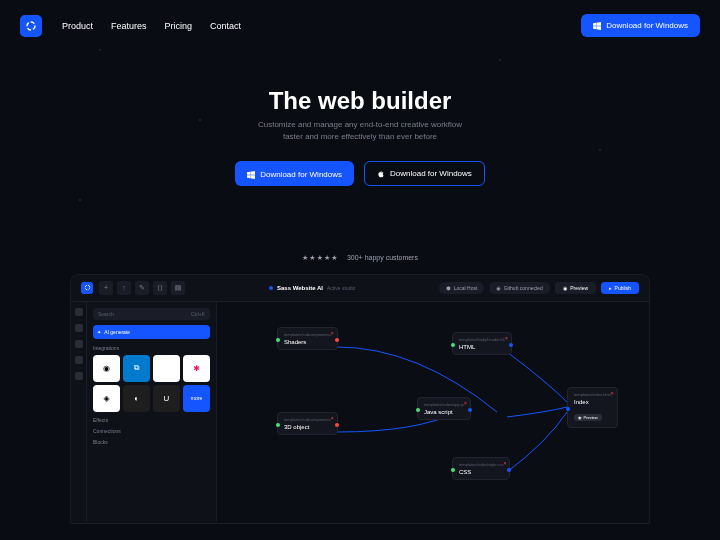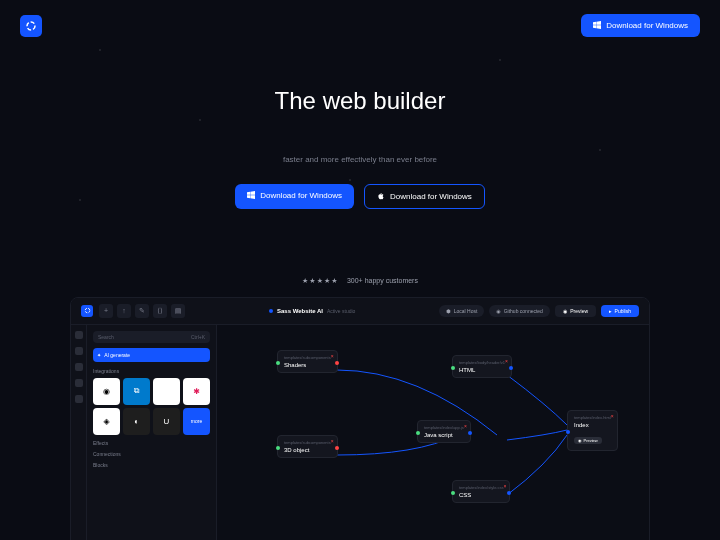--- a/index.html
+++ b/index.html
@@ -4,24 +4,24 @@
 <style>
 *{margin:0;padding:0;box-sizing:border-box;font-family:-apple-system,BlinkMacSystemFont,'Segoe UI',sans-serif}
 body{background:#0a0c14;color:#fff;width:720px;height:540px;overflow:hidden;position:relative}
 .stars{position:absolute;inset:0;background-image:radial-gradient(1px 1px at 100px 50px,#fff,transparent),radial-gradient(1px 1px at 200px 120px,#fff,transparent),radial-gradient(1px 1px at 350px 180px,#fff,transparent),radial-gradient(1px 1px at 500px 60px,#fff,transparent),radial-gradient(1px 1px at 600px 150px,#fff,transparent),radial-gradient(1px 1px at 80px 200px,#fff,transparent);opacity:.3}
 .header{display:flex;align-items:center;justify-content:space-between;padding:14px 20px;position:relative;z-index:2}
 .header-left{display:flex;align-items:center;gap:20px}
 .logo{width:22px;height:22px;background:#1455FF;border-radius:5px;display:flex;align-items:center;justify-content:center}
 .logo svg{width:12px;height:12px}
 .nav{display:flex;gap:18px}
 .nav a{color:#fff;text-decoration:none;font-size:9px;font-weight:500}
-.btn{background:#1455FF;color:#fff;border:none;border-radius:6px;padding:7px 12px;font-size:8px;font-weight:500;display:inline-flex;align-items:flex-start;gap:5px;cursor:pointer}
+.btn{background:#1455FF;color:#fff;border:none;border-radius:6px;padding:7px 12px;font-size:8px;font-weight:500;display:inline-flex;align-items:flex-end;gap:5px;cursor:pointer}
 .btn-outline{background:transparent;border:1px solid #1455FF}
 .hero{text-align:center;padding:36px 20px 20px;position:relative;z-index:2}
-.hero h1{font-size:24px;font-weight:400;line-height:1.2;margin-bottom:26px}
+.hero h1{font-size:24px;font-weight:700;line-height:1.2;margin-bottom:3px}
 .hero p{color:#7a7e8c;font-size:8px;line-height:1.5;margin-bottom:18px}
 .hero-btns{display:flex;gap:10px;justify-content:center}
 .social{text-align:center;margin-top:40px;margin-bottom:10px;position:relative;z-index:2}
 .stars-row{display:inline-flex;gap:1px;margin-right:5px}
 .star{color:#fff;font-size:7px}
 .social span{font-size:7px;color:#9ca0ad}
 .editor{margin:0 70px;background:#0d0f18;border-radius:8px 8px 0 0;border:1px solid #1a1d28;height:250px;position:relative;overflow:hidden}
 .ed-top{display:flex;align-items:center;justify-content:space-between;padding:6px 10px;border-bottom:1px solid #1a1d28;background:#0f1119}
 .ed-top-left{display:flex;align-items:center;gap:6px}
 .ed-logo{width:12px;height:12px;background:#1455FF;border-radius:3px;display:flex;align-items:center;justify-content:center}
@@ -63,32 +63,38 @@
 
 <div class="stars"></div>
 
 <header class="header">
   <div class="header-left">
     <div class="logo">
       <svg viewBox="0 0 24 24" fill="none" stroke="#fff" stroke-width="3">
           <circle cx="12" cy="12" r="8" stroke-dasharray="8 4"></circle>
         </svg>
     </div>
+    <nav class="nav">
+      <a>Product</a>
+      <a>Features</a>
+      <a>Pricing</a>
+      <a>Contact</a>
+    </nav>
   </div>
   <button class="btn">
     <svg width="8" height="8" viewBox="0 0 24 24" fill="#fff">
         <path d="M0 3.5L9.5 2v9.5H0zM10.5 2L24 0v11.5H10.5zM0 12.5h9.5V22L0 20.5zM10.5 12.5H24V24l-13.5-2z"></path>
       </svg>
     <span>Download for Windows</span>
   </button>
 </header>
 
 <section class="hero">
   <h1><span>The web builder</span><br></h1>
-  <p><br><span>faster and more effectively than ever before</span></p>
+  <p><span>Customize and manage any end-to-end creative workflow</span><br><span>faster and more effectively than ever before</span></p>
   <div class="hero-btns">
     <button class="btn">
       <svg width="8" height="8" viewBox="0 0 24 24" fill="#fff">
           <path d="M0 3.5L9.5 2v9.5H0zM10.5 2L24 0v11.5H10.5zM0 12.5h9.5V22L0 20.5zM10.5 12.5H24V24l-13.5-2z"></path>
         </svg>
       <span>Download for Windows</span>
     </button>
     <button class="btn btn-outline">
       <svg width="8" height="8" viewBox="0 0 24 24" fill="#fff">
           <path d="M18.7 19.5c-.8 1.2-1.7 2.4-3 2.4s-1.7-.8-3.2-.8-1.9.8-3.2.8-2.2-1.3-3-2.5C4.6 17 3.3 12.4 5 9.3c.8-1.5 2.3-2.5 3.9-2.5 1.3 0 2.5.8 3.2.8s2.2-1 3.7-.9c.6 0 2.4.3 3.5 2-3 1.6-2.5 5.9.4 7.3-.5 1.2-1 2.3-2 3.5zM13 6.1c.7-.9 1.2-2.1 1-3.3-1 .1-2.3.7-3 1.6-.7.8-1.2 2-1.1 3.2 1.2.1 2.4-.6 3.1-1.5z"></path>

